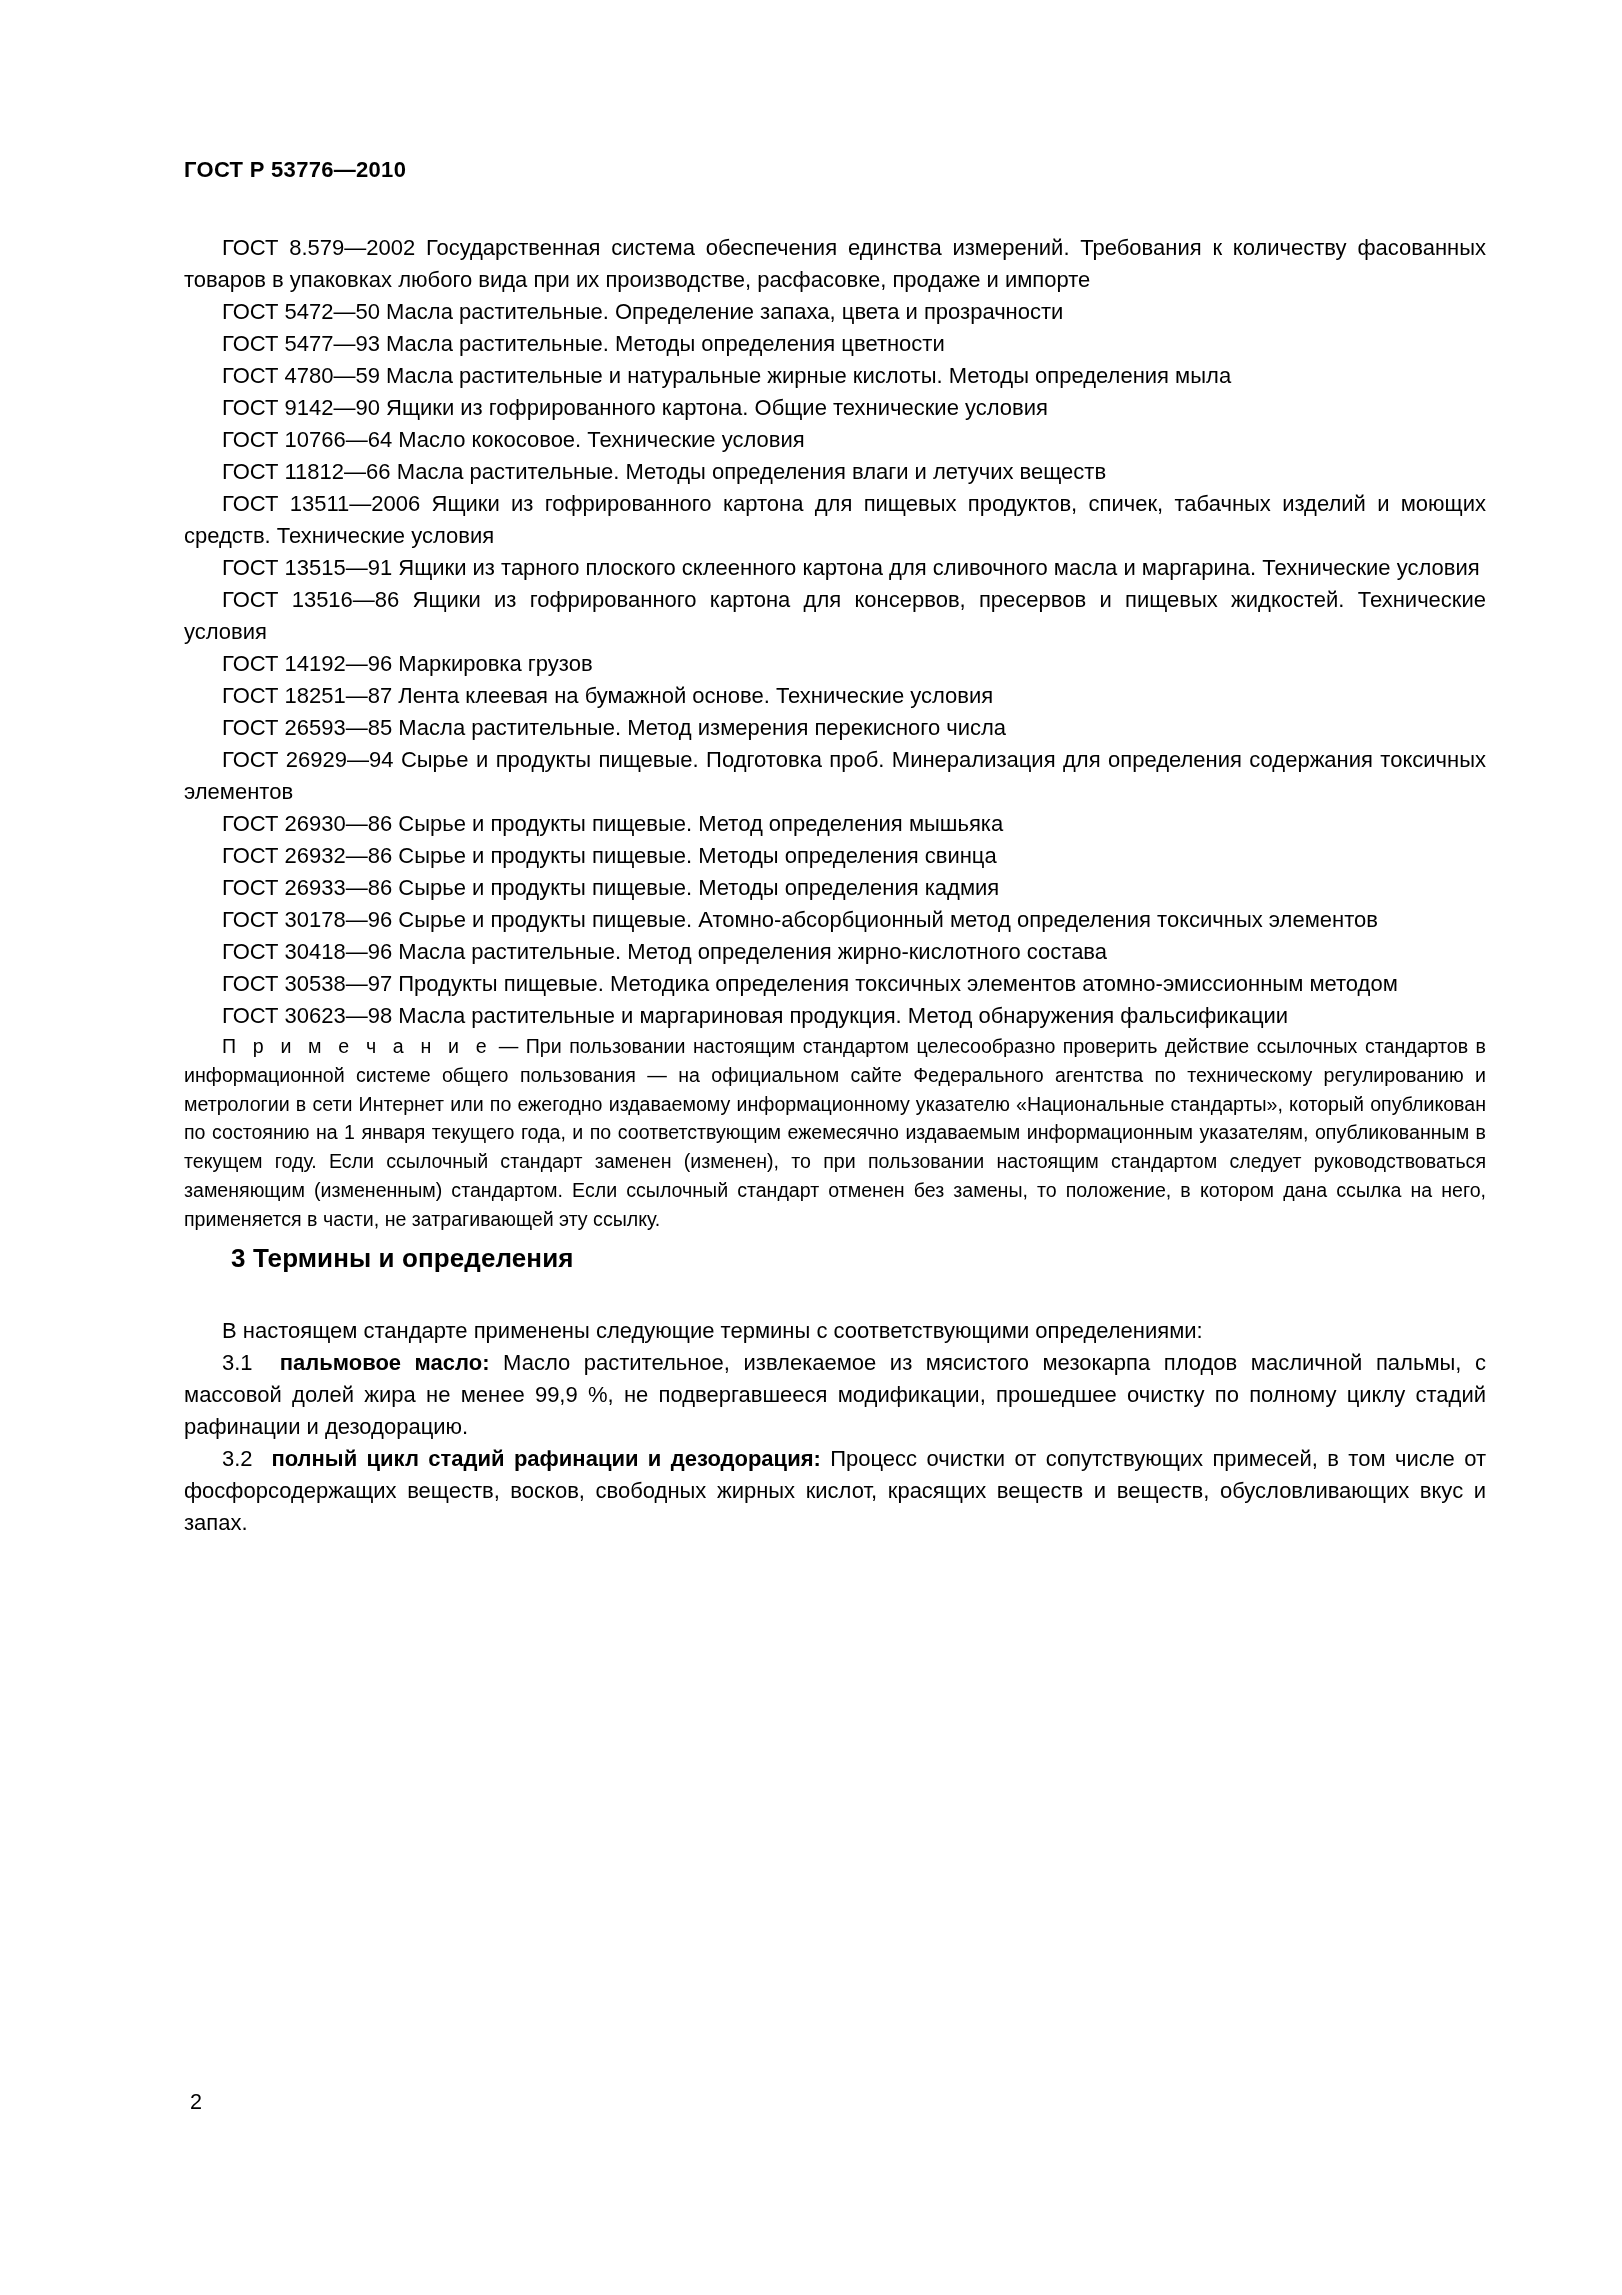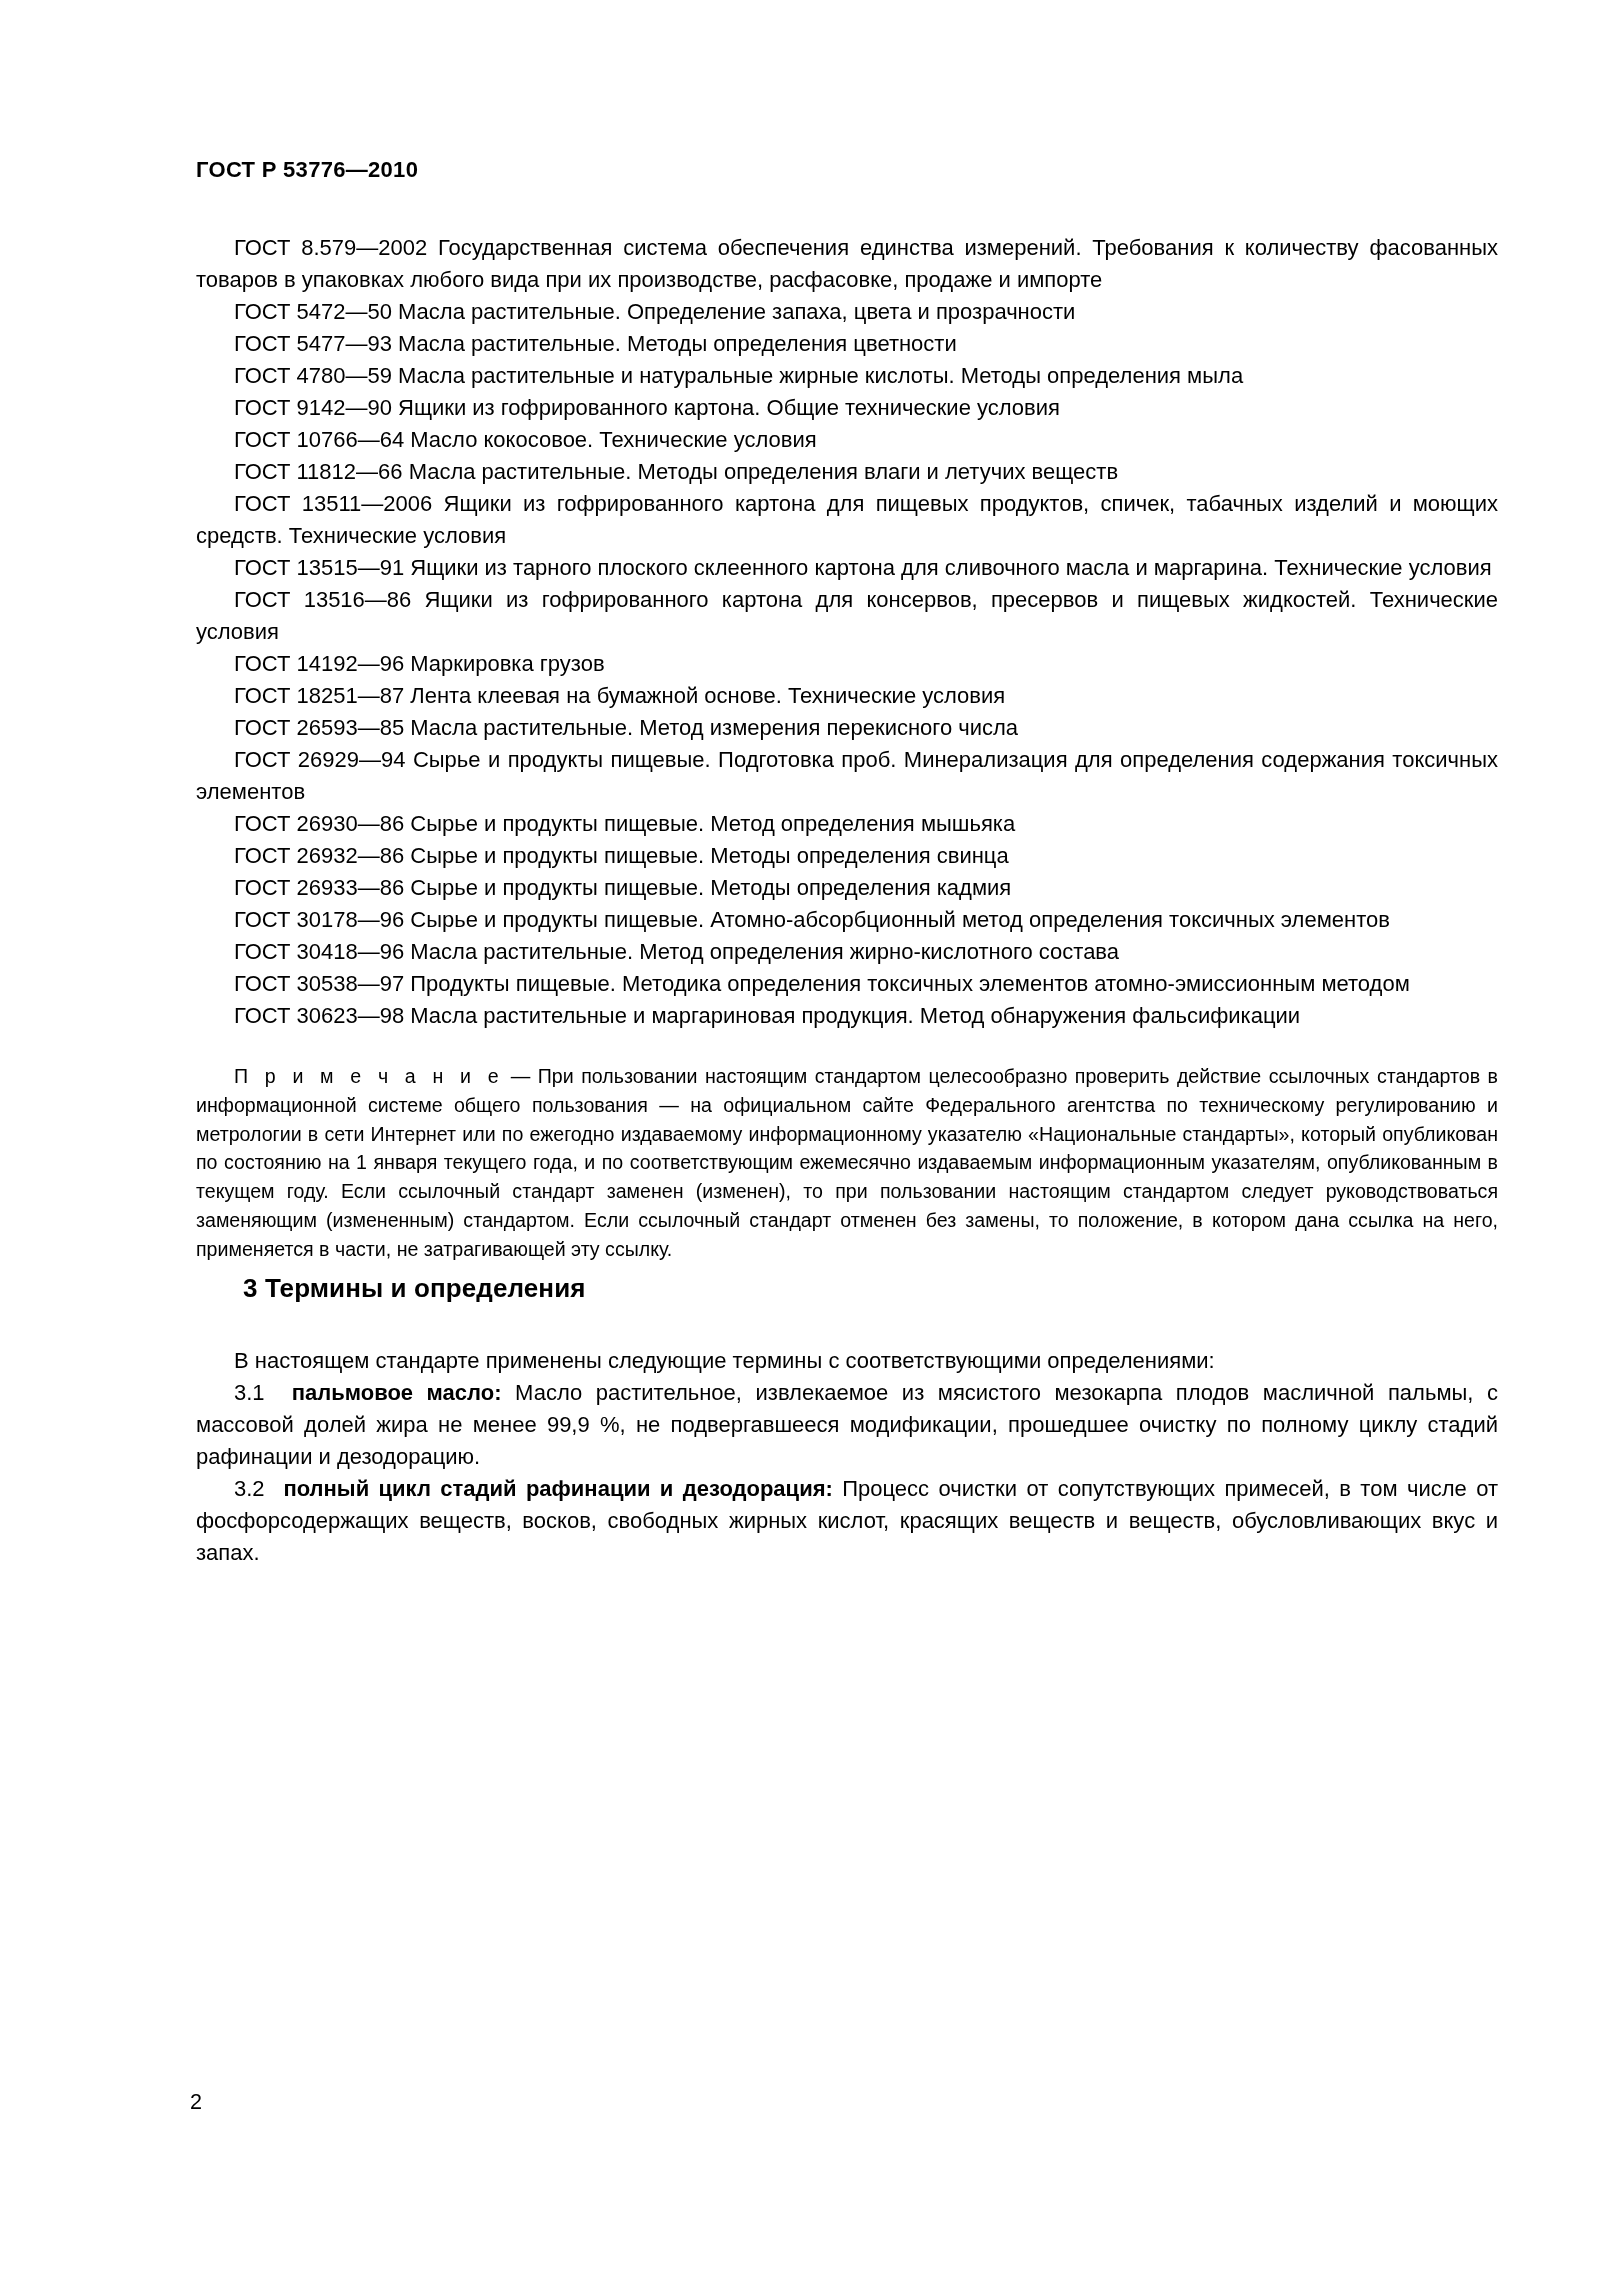--- a/index.html
+++ b/index.html
@@ -17,21 +17,21 @@
     width: 1623px;
     height: 2295px;
     margin: 0 auto;
     background: #ffffff;
     box-sizing: border-box;
     padding: 0;
     overflow: hidden;
   }
   .content {
     position: absolute;
-    left: 196px;
+    left: 184px;
     top: 0;
     width: 1302px;
   }
   .running-head {
     font-size: 22px;
     font-weight: bold;
     letter-spacing: 0.3px;
     padding-top: 159px;
     line-height: 1;
   }
@@ -44,21 +44,20 @@
     font-size: 22px;
     line-height: 1.455;
     text-align: justify;
     text-justify: inter-word;
     hyphens: none;
   }
   p.indent {
     text-indent: 38px;
   }
   .note {
-    margin-top: 30px;
   }
   .note p {
     font-size: 19.6px;
     line-height: 1.47;
     text-align: justify;
   }
   .note p.indent { text-indent: 38px; }
   .spaced {
     letter-spacing: 4.6px;
   }

